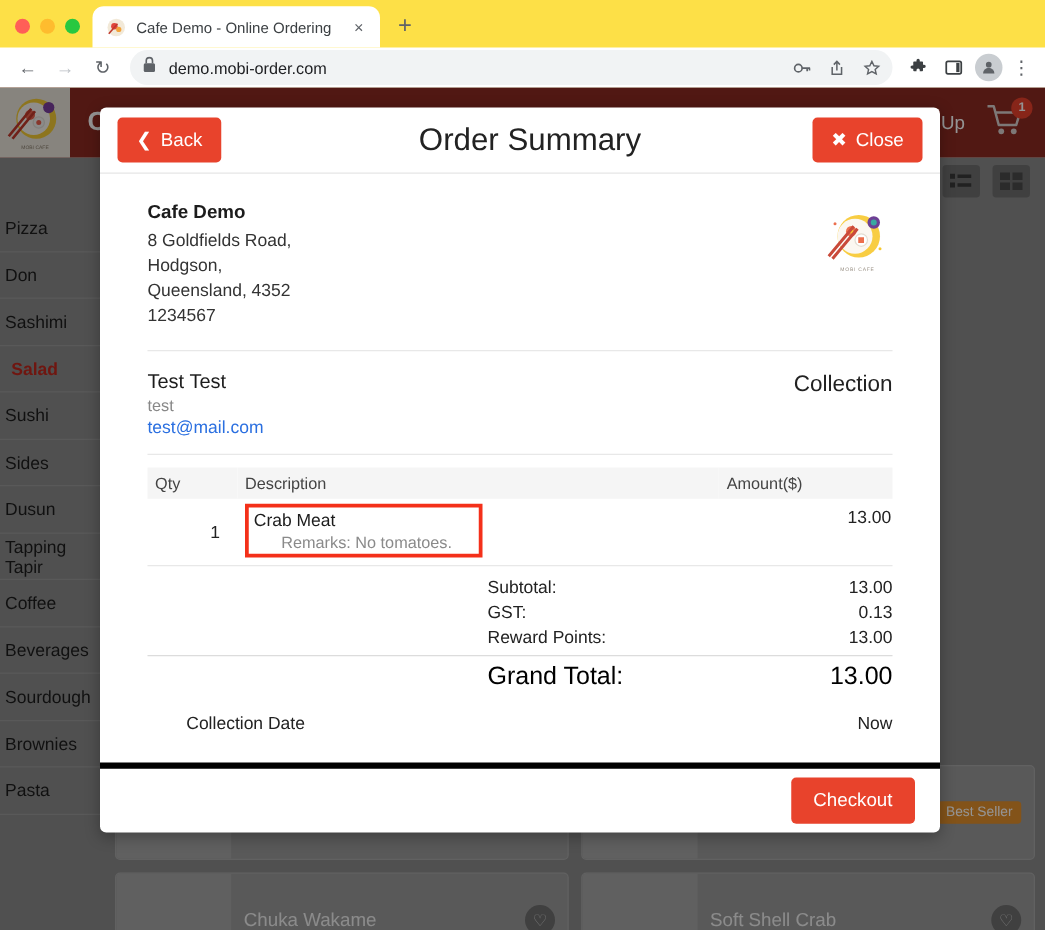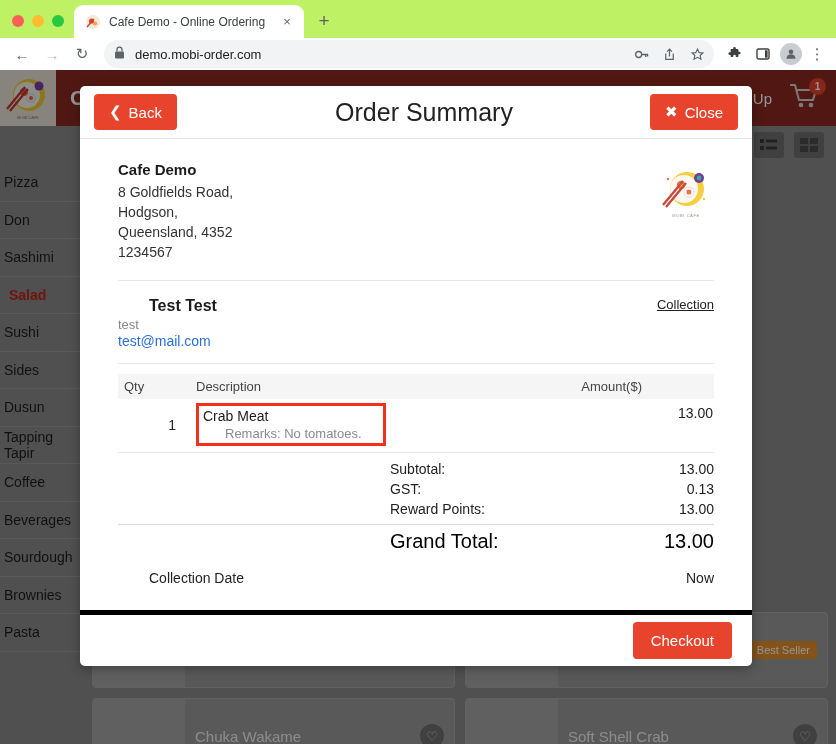--- a/index.html
+++ b/index.html
@@ -5,21 +5,21 @@
   * { box-sizing: border-box; }
   html, body {
     margin: 0; padding: 0;
     width: 836px; height: 744px;
     overflow: hidden;
     font-family: "Liberation Sans", sans-serif;
     background: #ffffff;
   }
 
   
-  .browser-chrome { width: 836px; height: 70px; background: #bef264; position: relative; }
+  .browser-chrome { width: 836px; height: 70px; background: #fde047; position: relative; }
   .tabstrip { height: 38px; display: flex; align-items: flex-end; padding-left: 10px; }
   .traffic { display: flex; align-items: center; gap: 8px; padding: 0 10px 11px 2px; }
   .dot { width: 12px; height: 12px; border-radius: 50%; }
   .dot.red { background: #ff5f57; }
   .dot.yellow { background: #febc2e; }
   .dot.green { background: #28c840; }
   .tab {
     height: 33px; background: #fff; border-radius: 9px 9px 0 0;
     display: flex; align-items: center; gap: 8px;
     padding: 0 9px 0 11px; min-width: 230px; position: relative;
@@ -132,24 +132,24 @@
   }
   .modal-body { flex: 1 1 auto; padding: 22px 38px 10px 38px; overflow: hidden; }
 
   .cafe-row { display: flex; justify-content: space-between; align-items: flex-start; padding-bottom: 18px; border-bottom: 1px solid #e8e8e8; }
   .cafe-name { font-size: 15px; font-weight: bold; color: #1c1c1c; margin-bottom: 4px; }
   .cafe-line { font-size: 14px; color: #333; line-height: 20px; }
   .cafe-email { font-size: 14px; color: #2a6fe0; line-height: 20px; }
   .cafe-logo { width: 56px; height: 56px; margin-top: 4px; }
 
   .cust-row { display: flex; justify-content: space-between; align-items: flex-start; padding: 16px 0 14px 0; border-bottom: 1px solid #e8e8e8; }
-  .cust-name { font-size: 16px; font-weight: bold; color: #1c1c1c; margin-left: 31px; }
+  .cust-name { font-size: 16px; font-weight: normal; color: #1c1c1c; }
   .cust-sub { font-size: 13px; color: #888; margin-top: 2px; }
   .cust-email { font-size: 14px; color: #2a6fe0; margin-top: 1px; }
-  .order-type { font-size: 13px; color: #222; text-decoration: underline; }
+  .order-type { font-size: 18px; color: #222; }
 
   table.items { width: 100%; border-collapse: collapse; margin-top: 10px; }
   table.items th {
     background: #f5f5f5; font-size: 13px; font-weight: normal; color: #444;
     padding: 5px 6px; text-align: left;
   }
   th.c-qty { width: 72px; text-align: right; padding-right: 14px; }
   th.c-amt { text-align: right; }
   td.c-qty { width: 72px; text-align: right; padding-right: 14px; font-size: 14px; color: #222; vertical-align: middle; }
   td.c-desc { padding: 4px 6px; }

